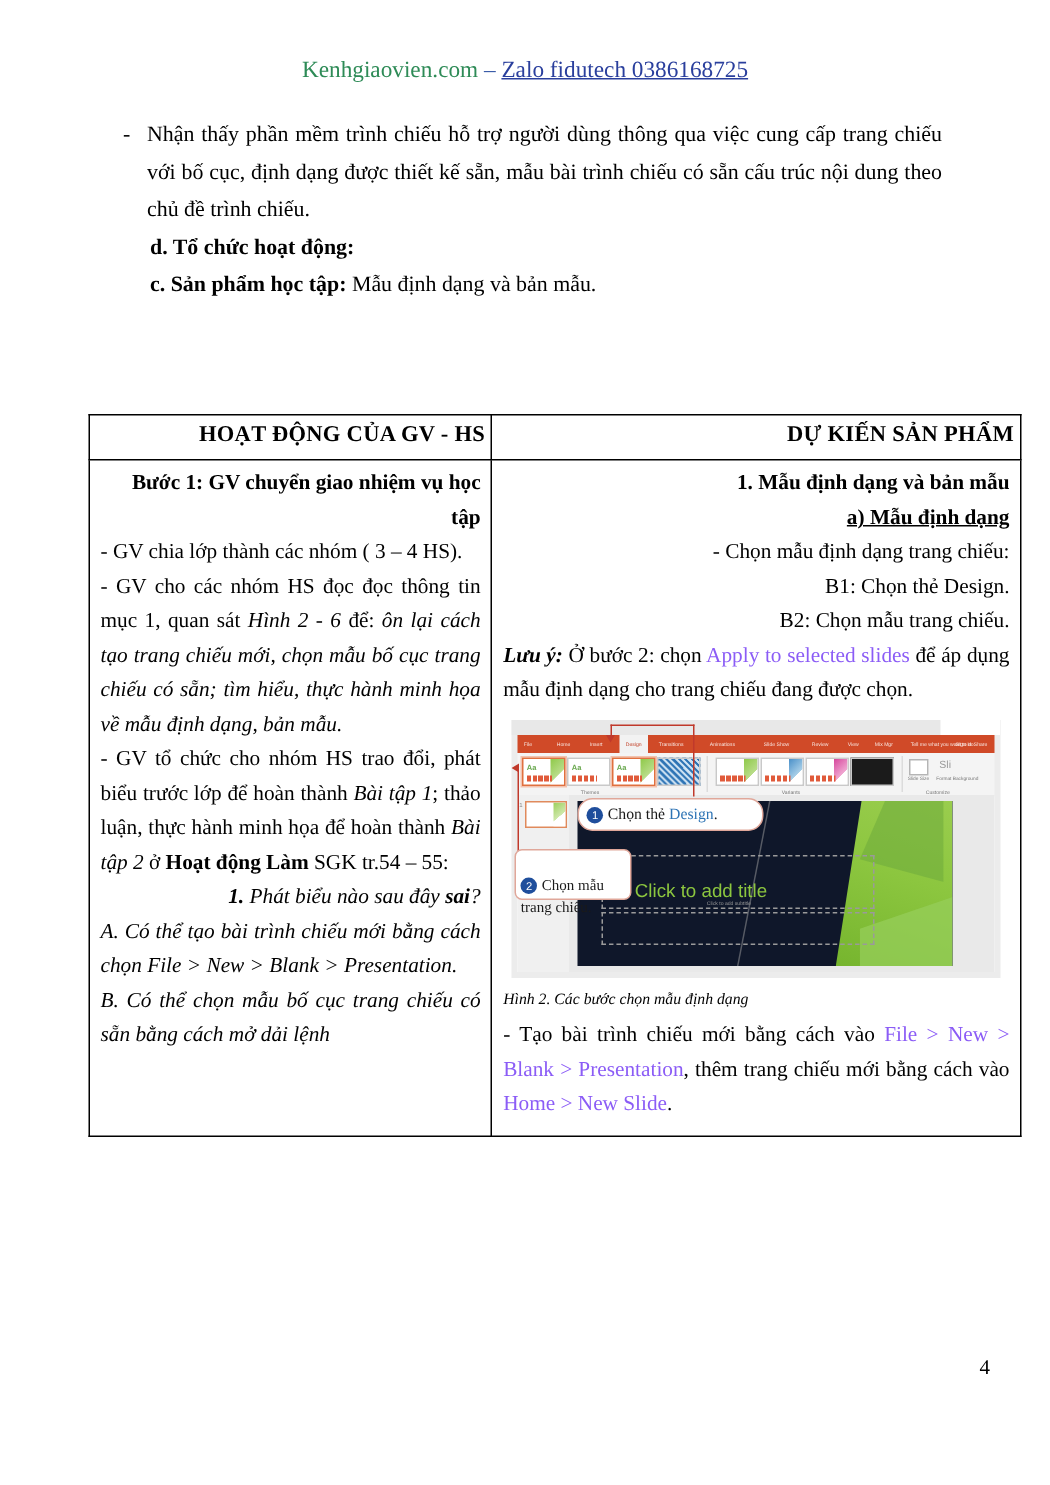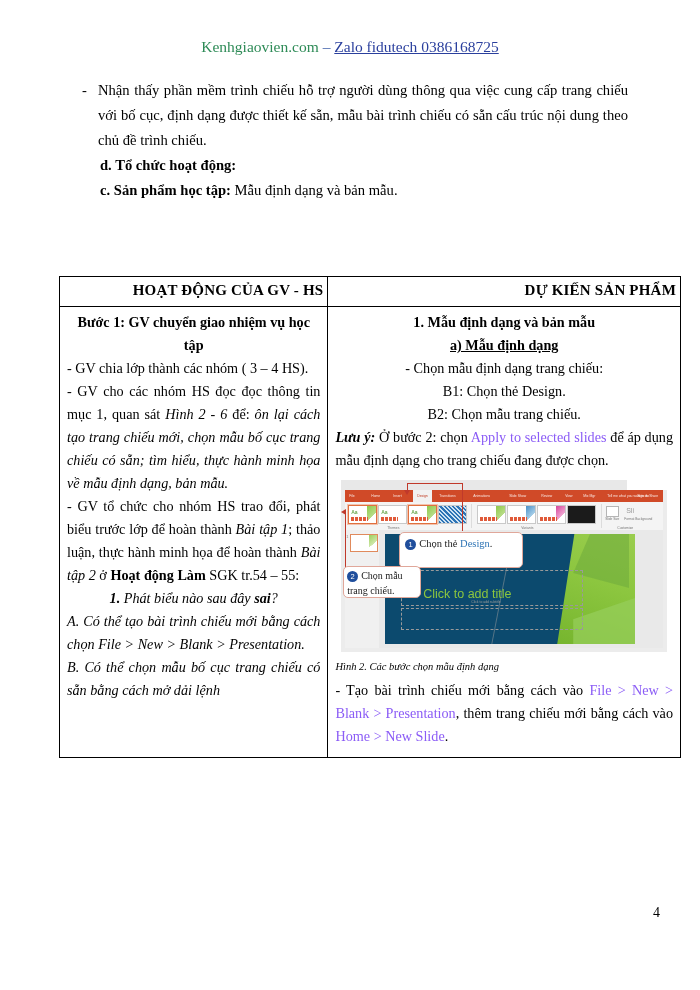--- a/index.html
+++ b/index.html
@@ -104,21 +104,21 @@
   .col-right { width: 352px; }
   .cell-text {
     font-size: 14.2px;
     line-height: 1.62;
   }
   .cell-text p {
     margin: 0;
     text-align: justify;
     text-justify: inter-word;
   }
-  .cell-text p.noj { text-align: center; }
+  .cell-text p.noj { text-align: right; }
   .u { text-decoration: underline; }
   .blue { color: #8b5cf6; }
 
   
   .figure {
     margin: 8px 0 2px 0;
     width: 100%;
   }
   .ppt {
     position: relative;
@@ -230,21 +230,21 @@
   .ppt-slidepane .sthumb .wedge {
     position: absolute; right: 0; top: 0; width: 8px; height: 16px;
     background: linear-gradient(140deg, #9ccf5b 0%, #cfe8ab 55%, #fff 56%);
   }
   .ppt-canvas {
     position: absolute; left: 34px; top: 0; width: 284px; height: 118px;
     background: #e9e9e9;
   }
   .ppt-slide {
     position: absolute; left: 6px; top: 4px; width: 250px; height: 110px;
-    background: #0c4a6e;
+    background: #0f172a;
     overflow: hidden;
   }
   .facet-a {
     position: absolute; right: 0; top: 0; width: 78px; height: 110px;
     background: linear-gradient(200deg, #9acd4e 0%, #8cc63f 45%, #76b52e 100%);
     clip-path: polygon(22% 0, 100% 0, 100% 100%, 0 100%);
   }
   .facet-b {
     position: absolute; right: 6px; top: 0; width: 56px; height: 54px;
     background: rgba(110,170,60,.55);
@@ -284,30 +284,31 @@
   .callout {
     position: absolute;
     background: #fff;
     border: 1px solid #e0a79a;
     border-radius: 5px;
     font-family: "Liberation Serif", serif;
     color: #1a1a1a;
     box-sizing: border-box;
   }
   .callout-1 {
-    left: 58px; top: 52px; width: 124px; height: 36px;
+    left: 44px; top: 52px; width: 124px; height: 22px;
     font-size: 10.5px;
     line-height: 22px;
     padding-left: 5px;
+    border-radius: 10px;
   }
   .callout-2 {
     left: 2px; top: 86px; width: 78px; height: 32px;
     font-size: 10px;
     line-height: 15px;
-    padding: 1px 3px;
+    padding: 16px 3px;
   }
   .cnum {
     display: inline-block;
     width: 11px; height: 11px; line-height: 11px;
     border-radius: 50%;
     background: #1f4e9c; color: #fff;
     font-size: 7.5px; text-align: center;
     font-family: "Liberation Sans", sans-serif;
     vertical-align: middle;
     margin-right: 3px;

